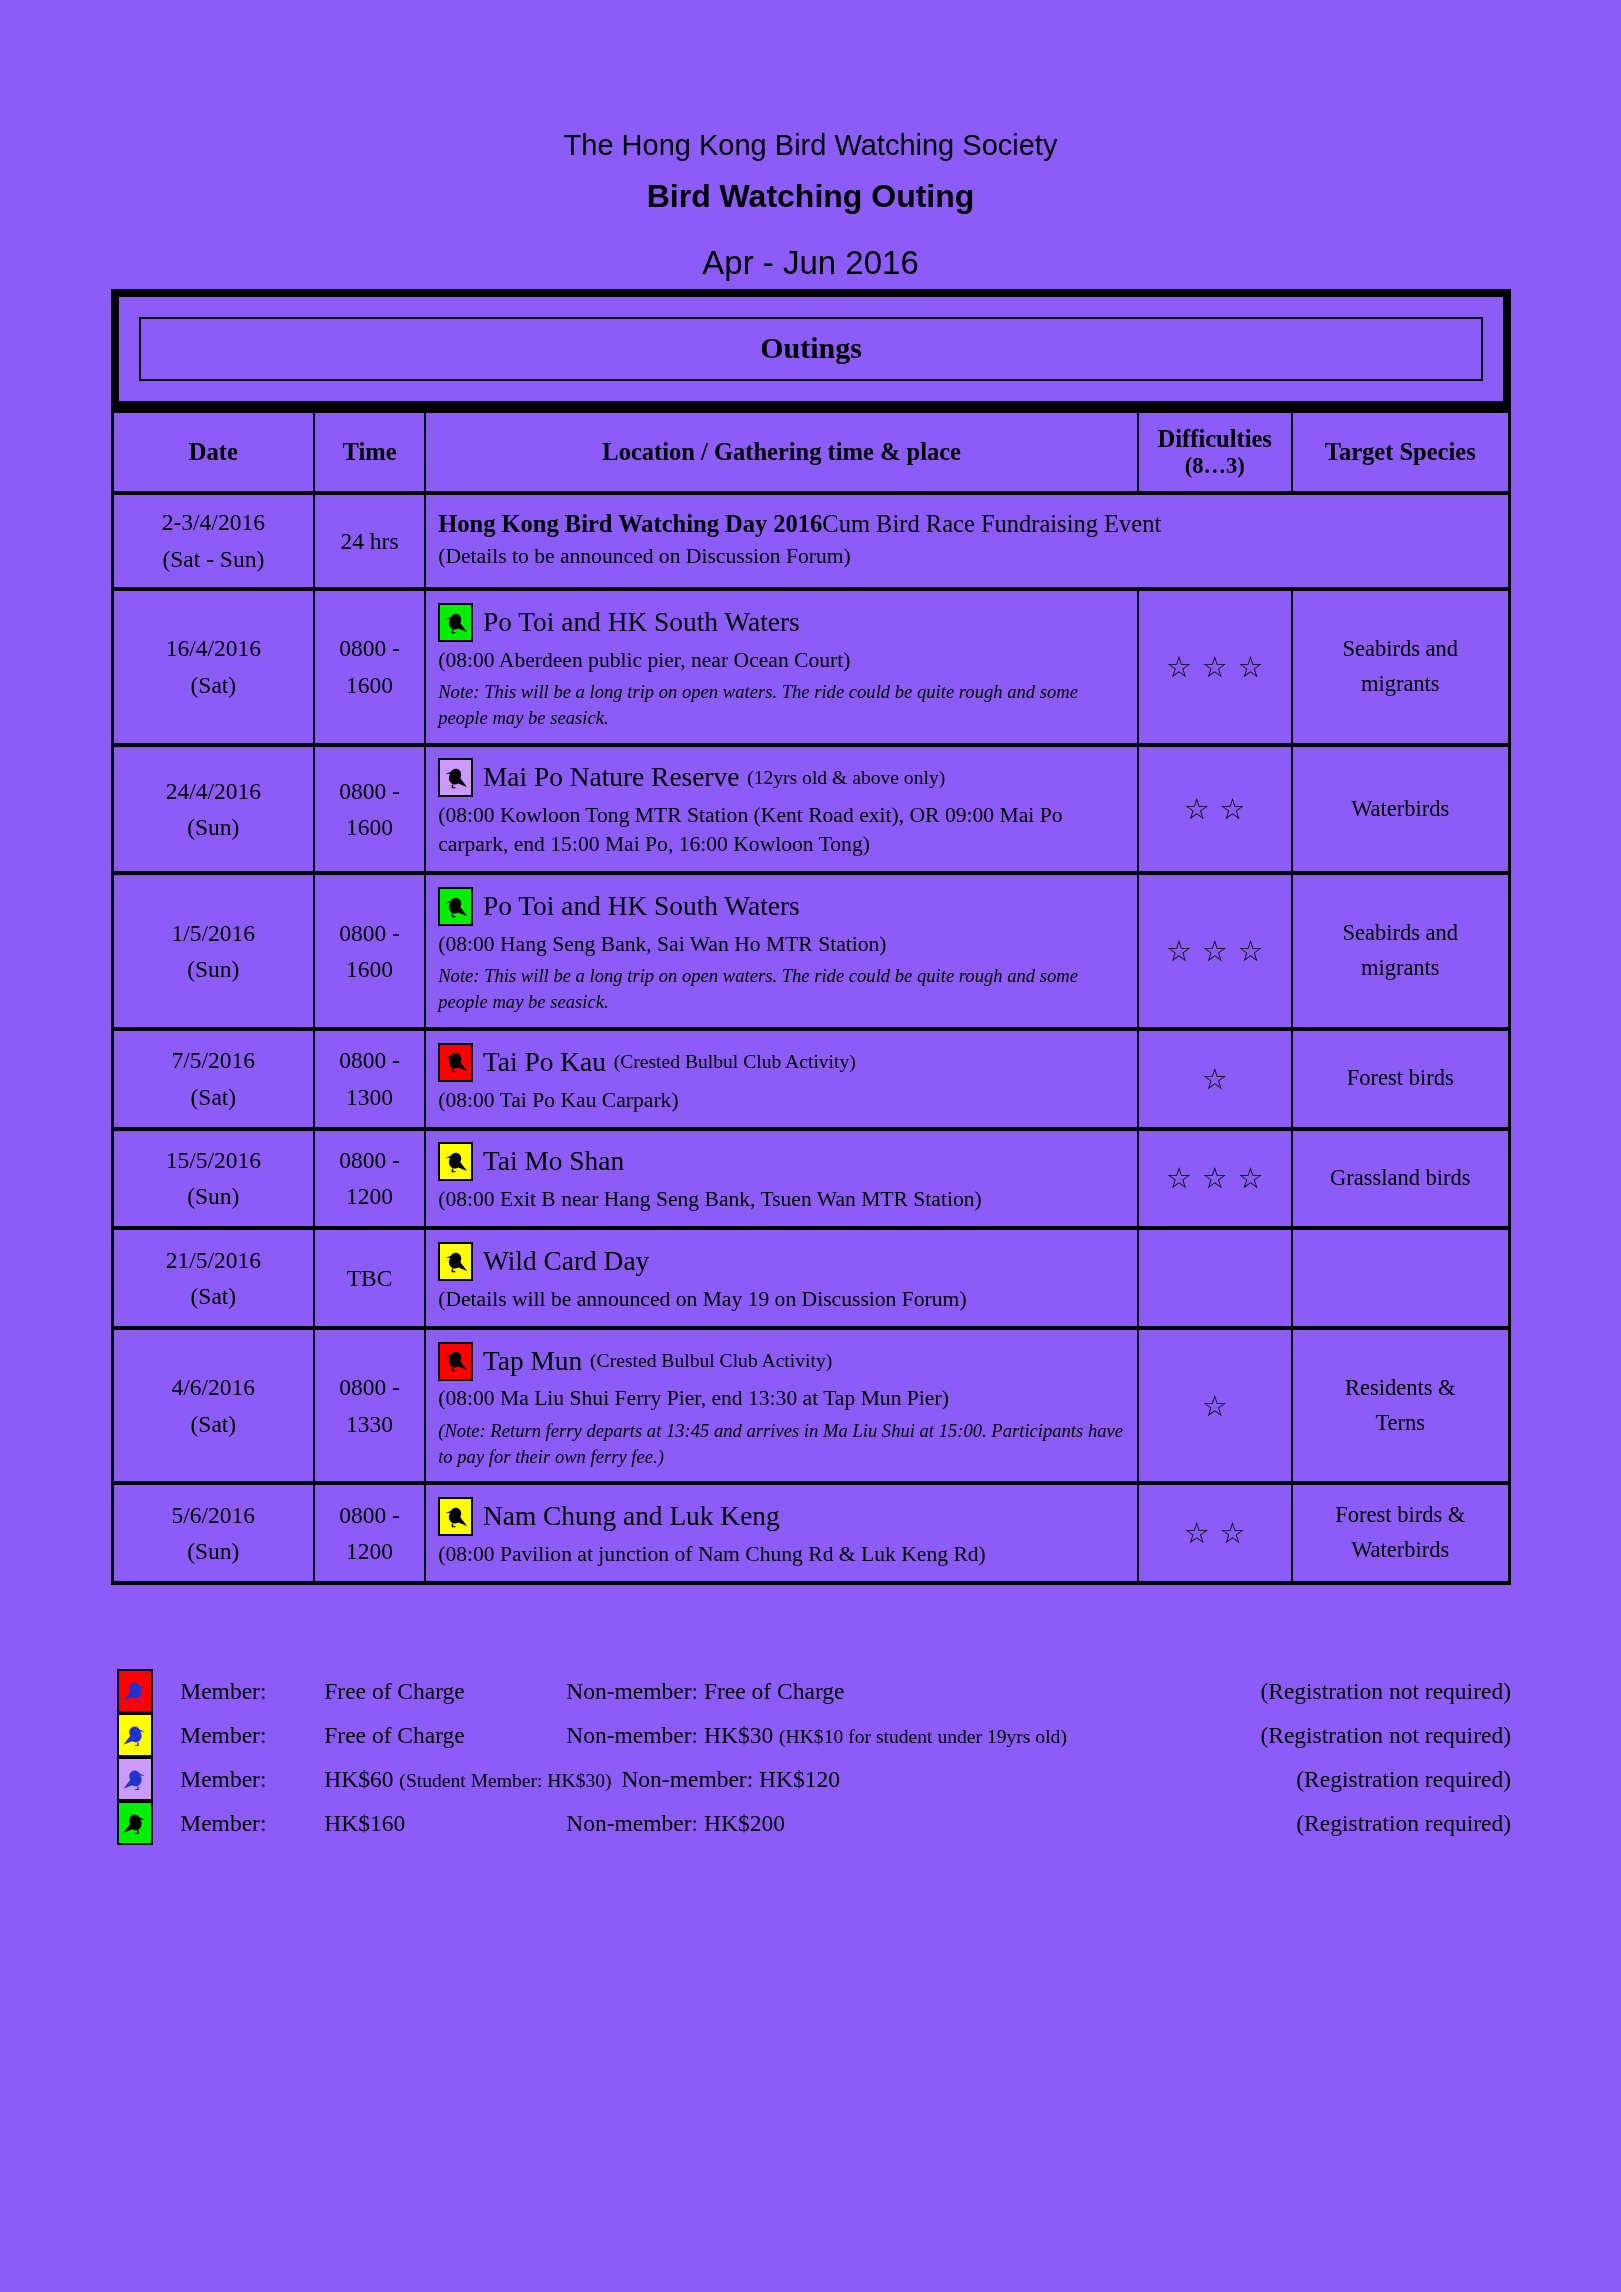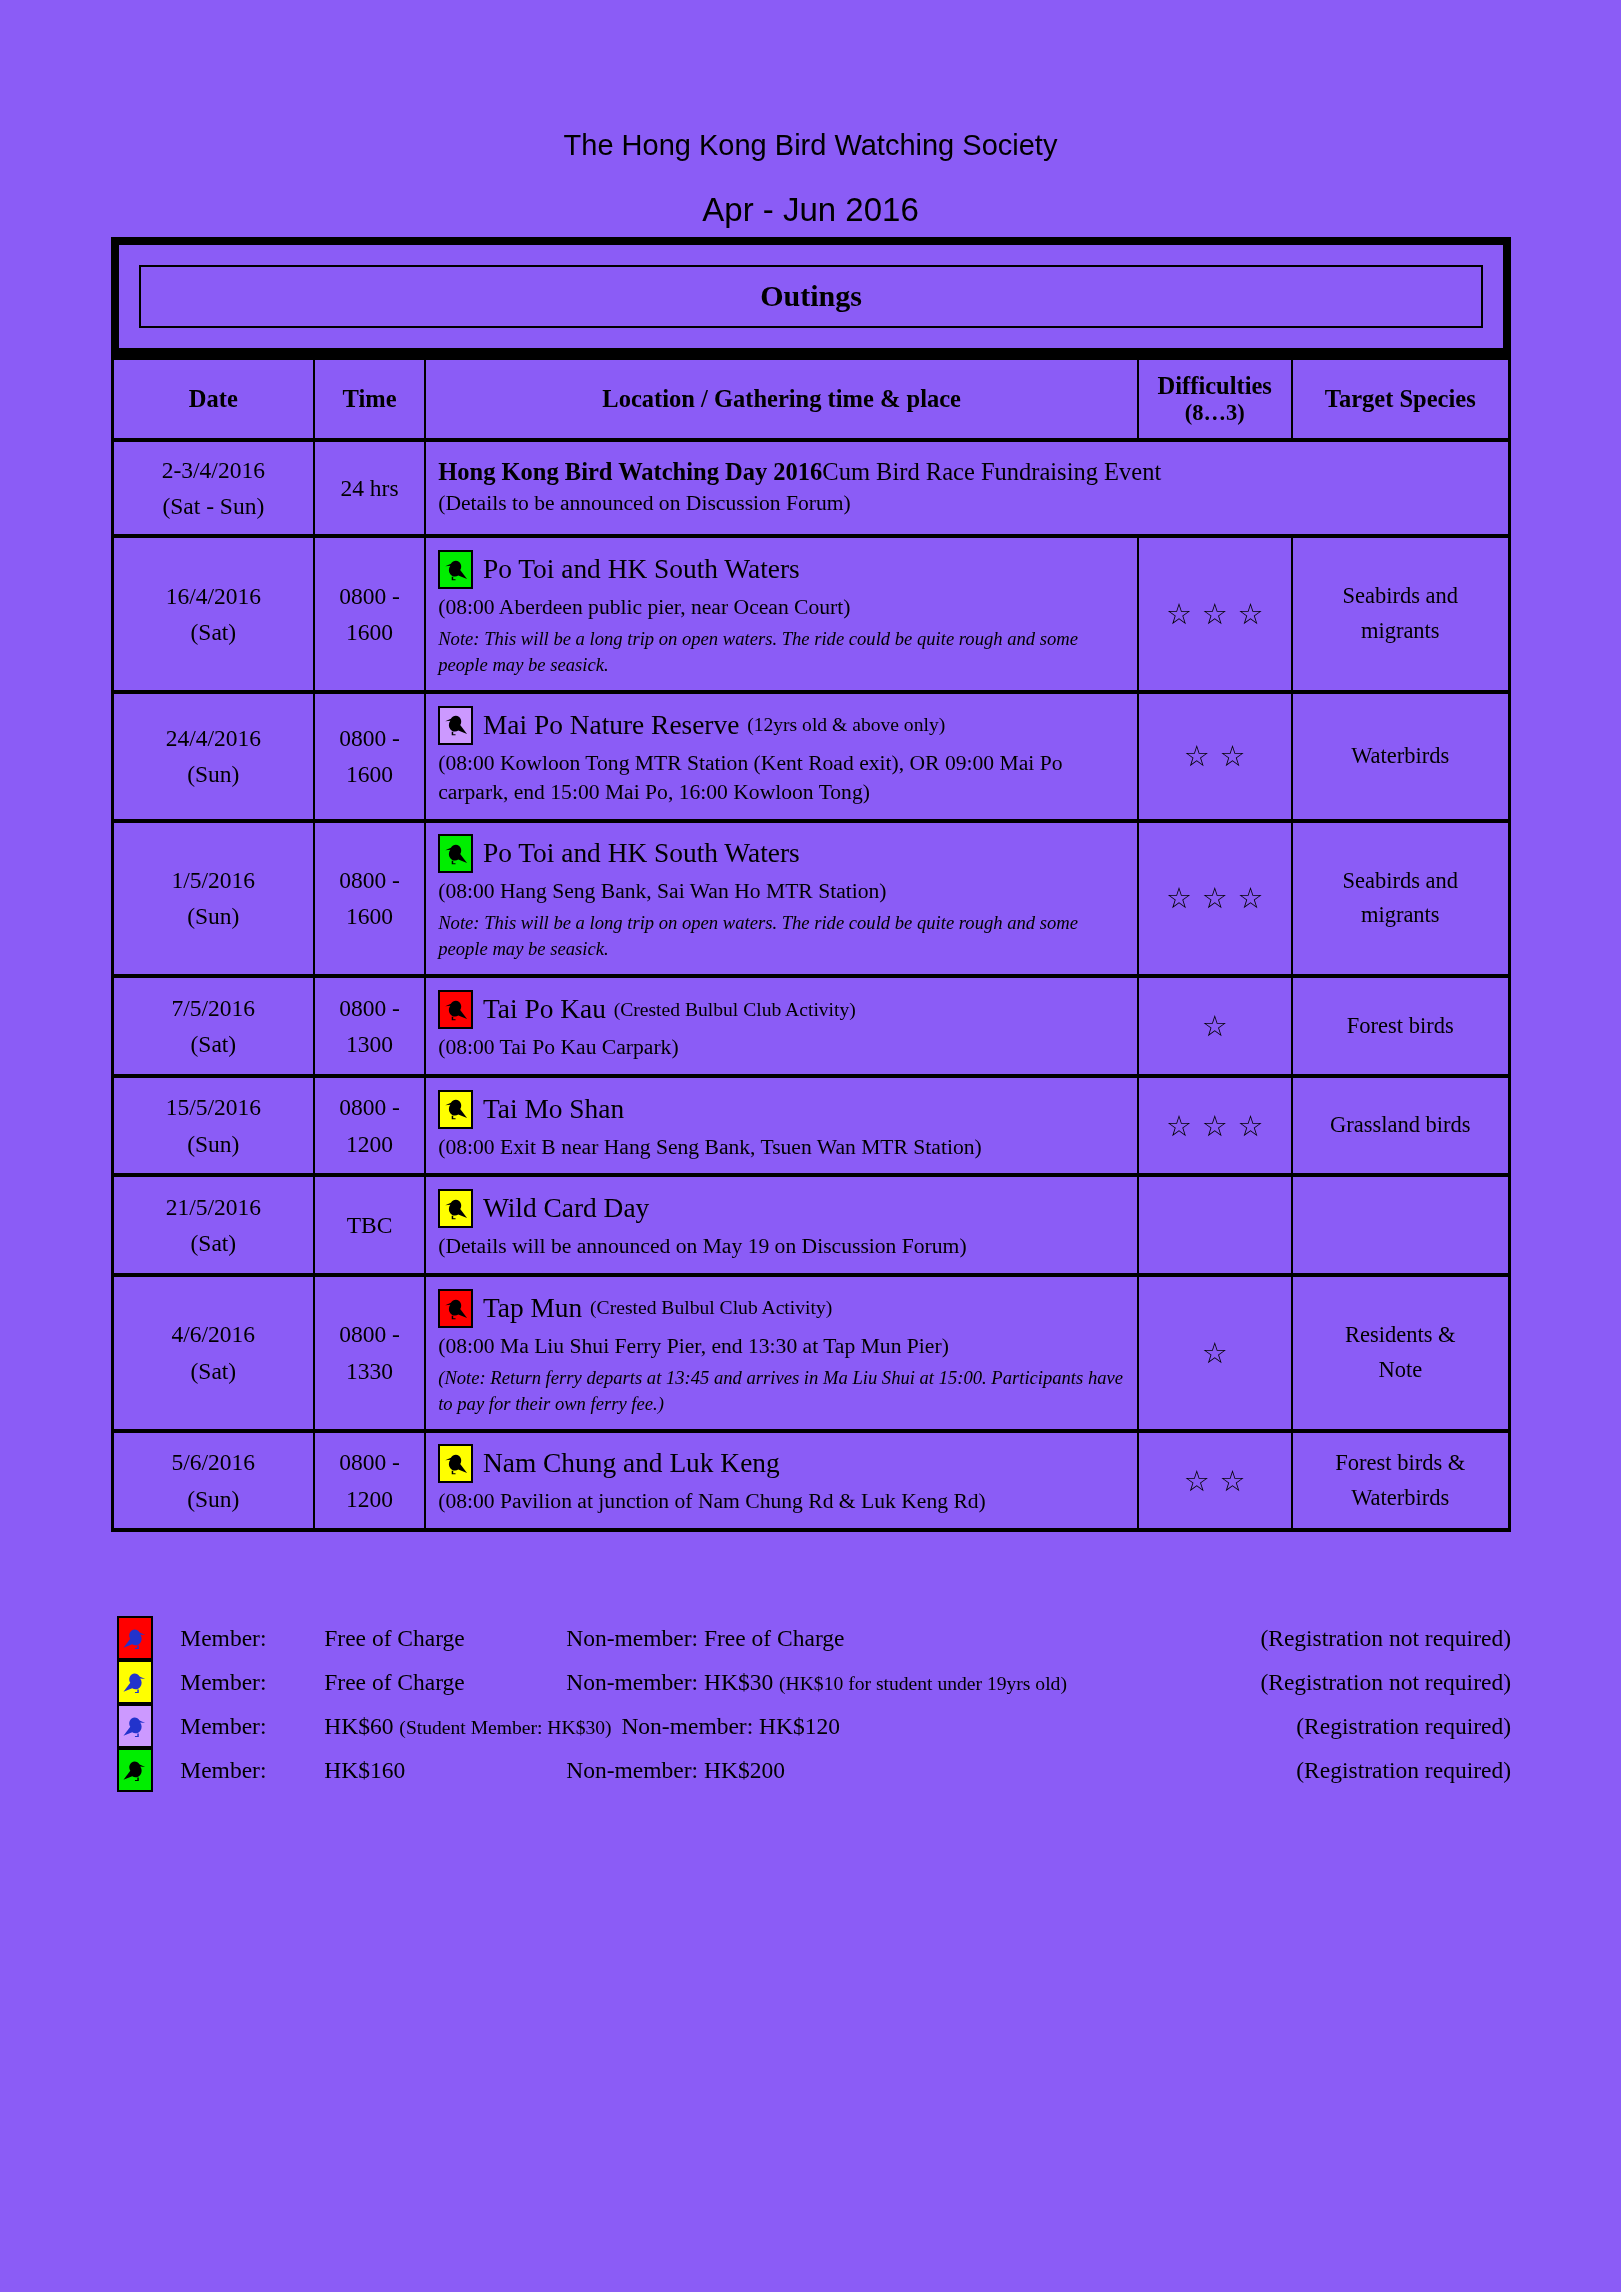--- a/index.html
+++ b/index.html
@@ -79,20 +79,21 @@
   .leg-member  { min-width:242px; flex:0 0 auto; padding-right:9.8px; }
   .leg-small   { font-size:19.6px; }
   .leg-reg     { margin-left:auto; text-align:right; }
 </style>
 </head>
 <body>
 
 <div class="page">
   <div class="header">
     <div class="hd-org">The Hong Kong Bird Watching Society</div>
+    <div class="hd-title">Bird Watching Outing</div>
     <div class="hd-period">Apr - Jun 2016</div>
   </div>
 
   <div class="content">
     <div class="banner">
       <div class="banner-inner">Outings</div>
     </div>
 
     <table class="outings">
       <colgroup>
@@ -316,21 +317,21 @@
                 </span>
                 <span class="loc-name">Tap Mun</span>
                 <span class="loc-suffix">(Crested Bulbul Club Activity)</span>
               </div>
               <div class="loc-detail">(08:00 Ma Liu Shui Ferry Pier, end 13:30 at Tap Mun Pier)</div>
               <div class="loc-note">(Note: Return ferry departs at 13:45 and arrives in Ma Liu Shui at 15:00. Participants have to pay for their own ferry fee.)</div>
             </td>
             <td class="c-diff"><span class="stars">☆</span></td>
             <td class="c-target">
               <div>Residents &amp;</div>
-              <div>Note</div>
+              <div>Terns</div>
             </td>
           </tr>
           <tr>
             <td class="c-date">
               <div>5/6/2016</div>
               <div>(Sun)</div>
             </td>
             <td class="c-time">
               <div>0800 -</div>
               <div>1200</div>

